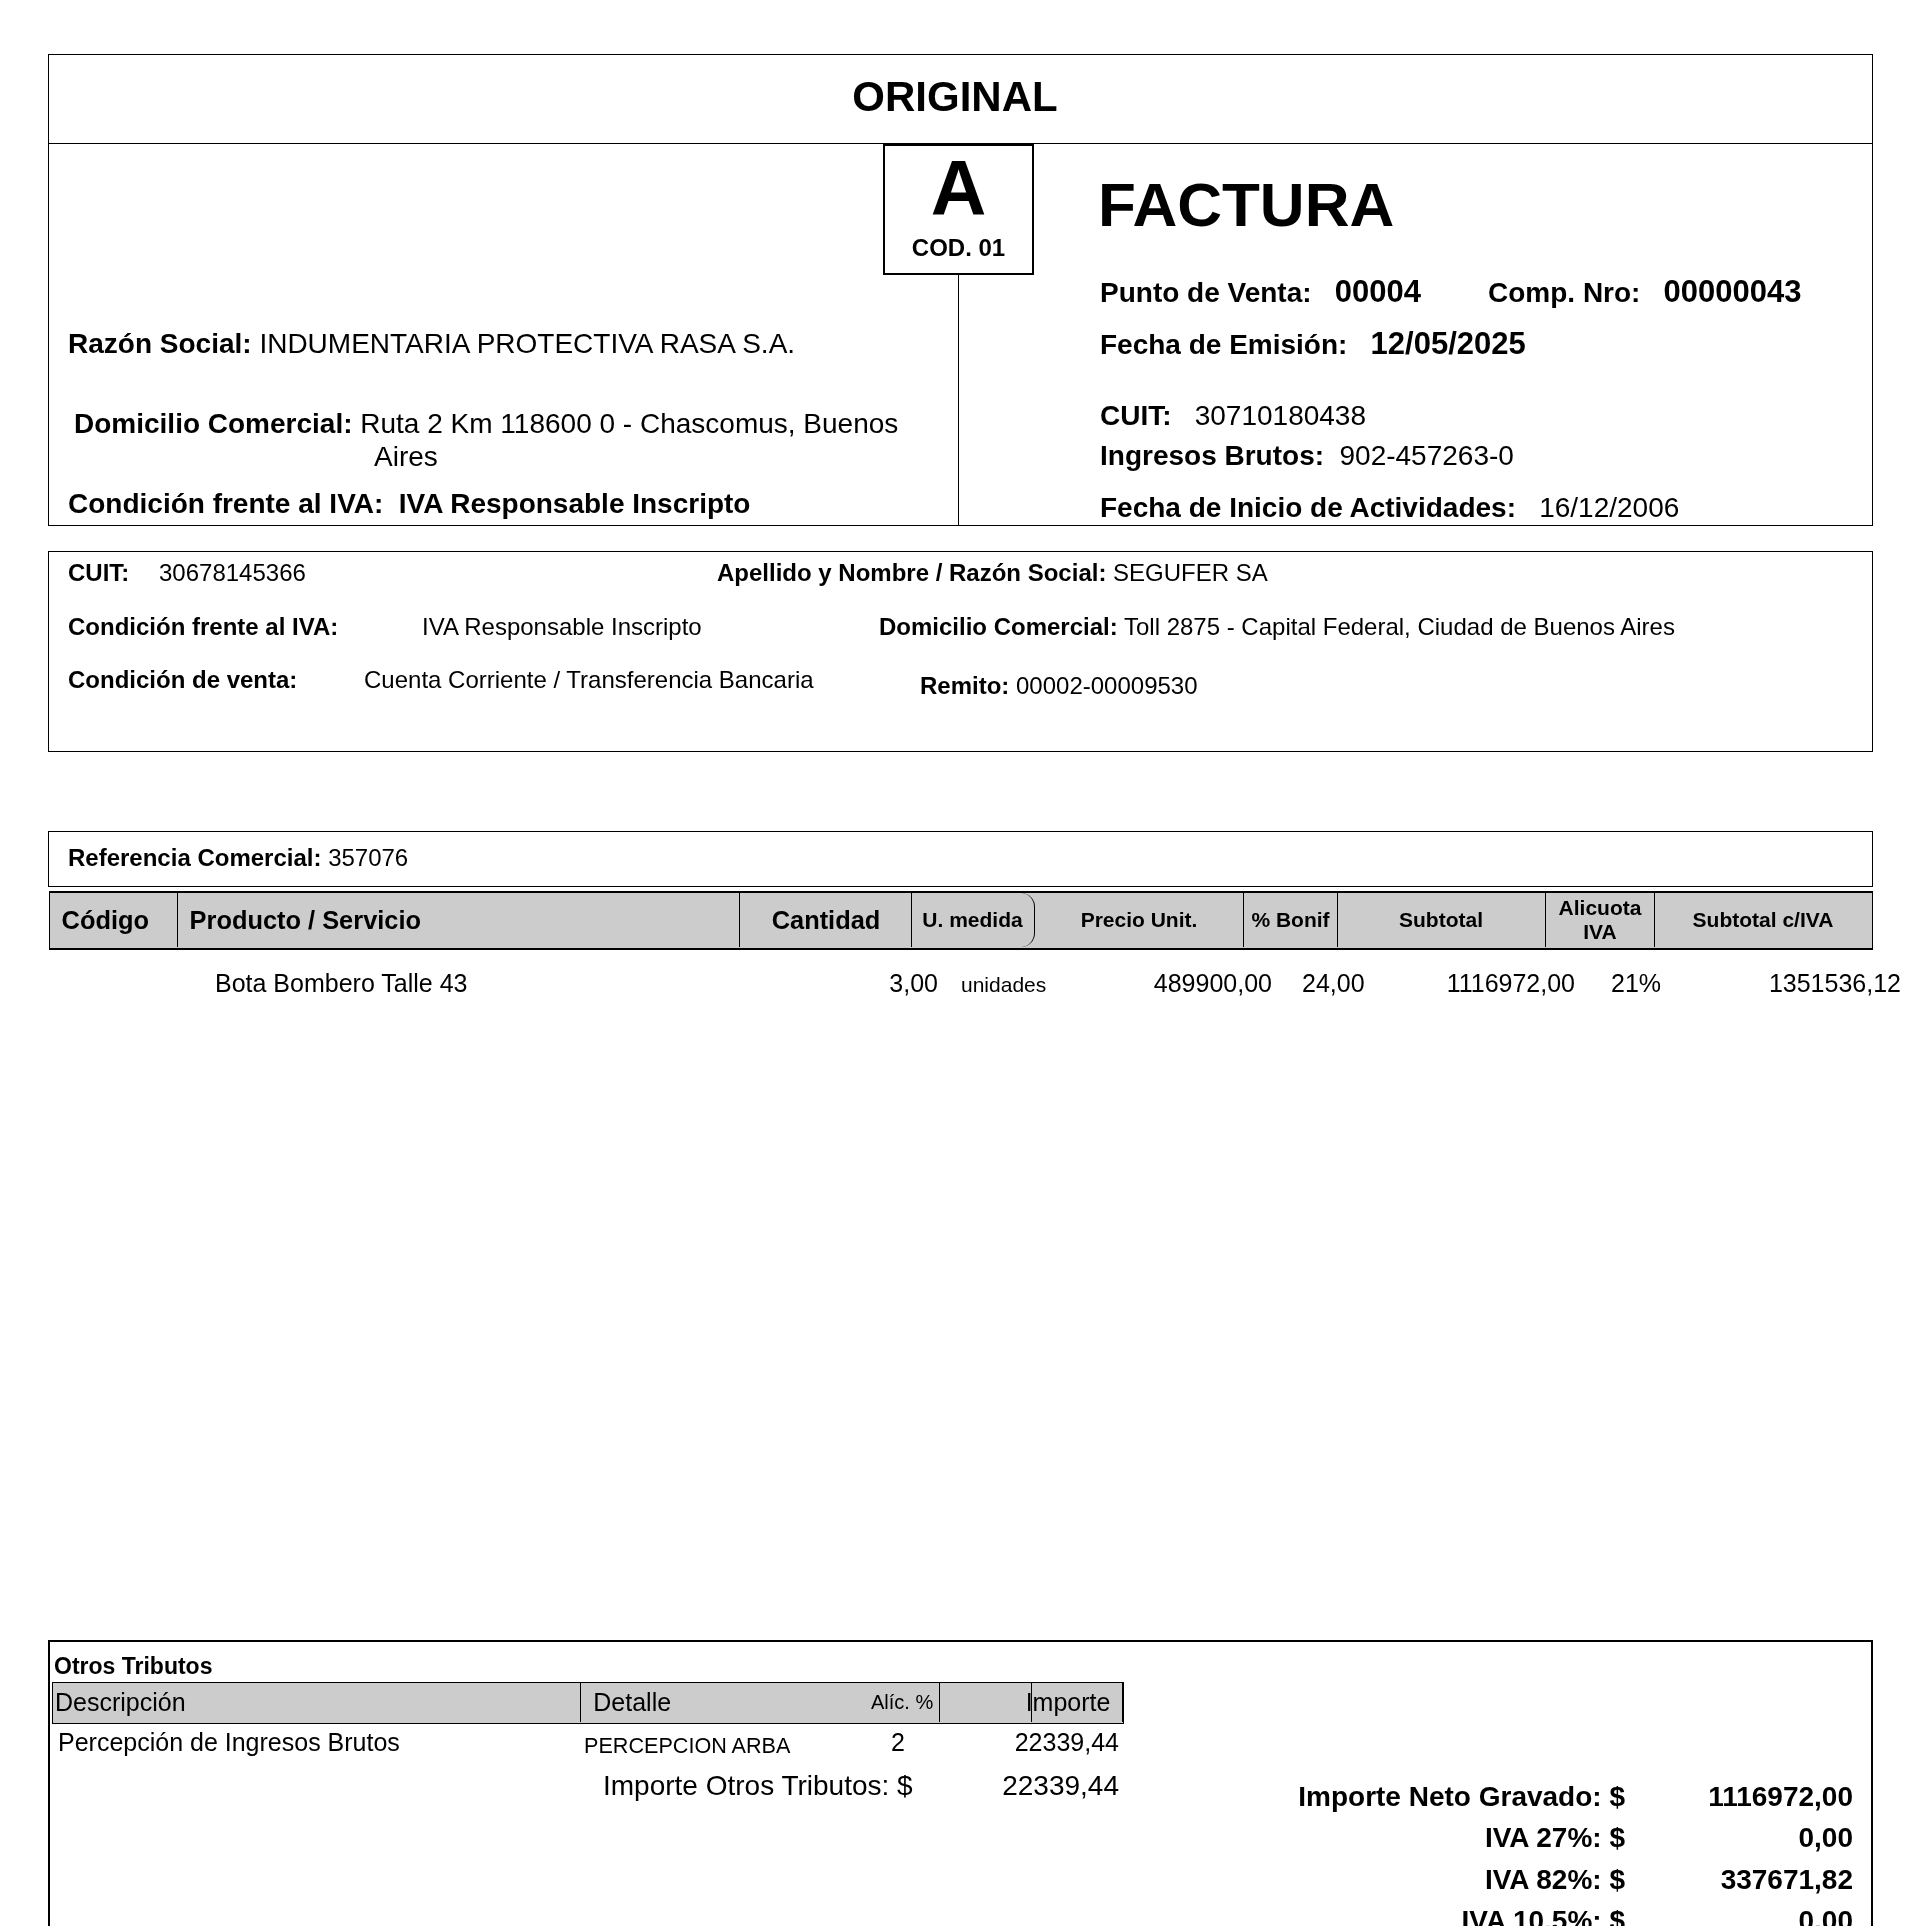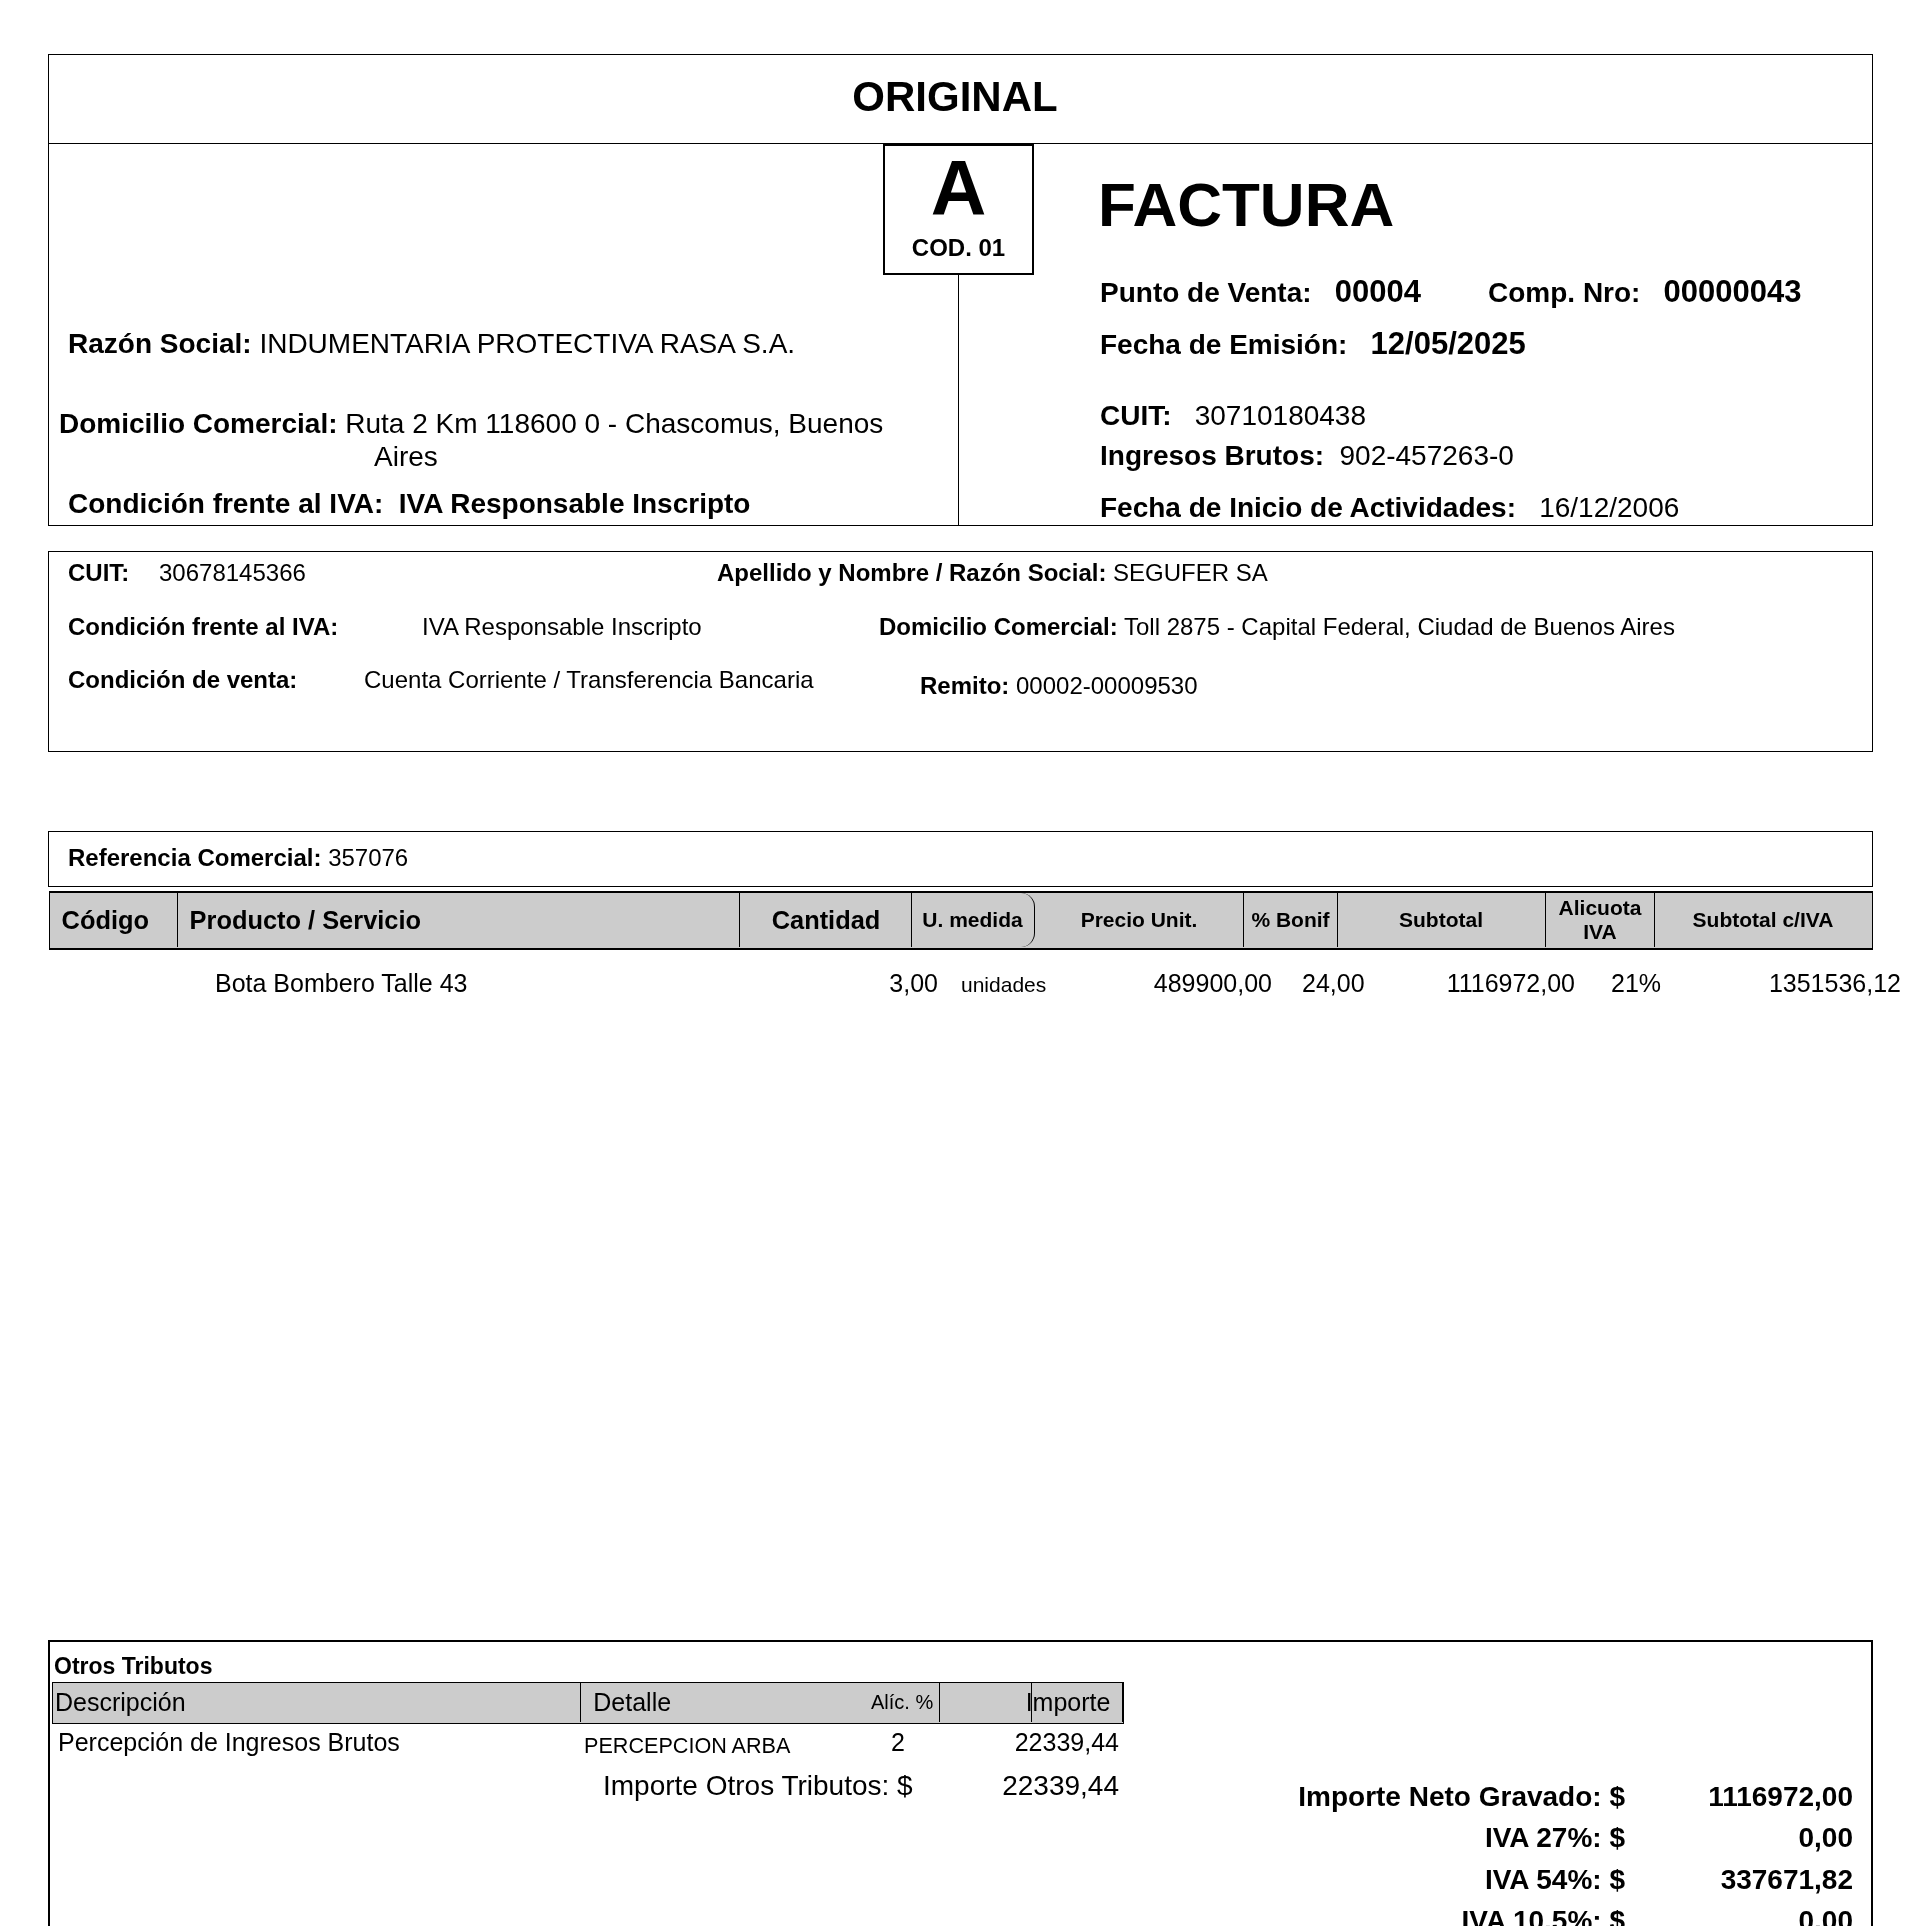--- a/index.html
+++ b/index.html
@@ -50,21 +50,21 @@
   <div class="abs letter">A</div>
   <div class="abs cod">COD. 01</div>
 </div>
 
 <div class="abs factura">FACTURA</div>
 
 <div class="abs lbl72" style="left:68px;top:328px;">
   <span class="b">Razón Social:</span>
   <span>INDUMENTARIA PROTECTIVA RASA S.A.</span>
 </div>
-<div class="abs lbl72" style="left:59px;top:408px;">
+<div class="abs lbl72" style="left:74px;top:408px;">
   <span class="b">Domicilio Comercial:</span>
   <span>Ruta 2 Km 118600 0 - Chascomus, Buenos</span>
 </div>
 <div class="abs lbl72" style="left:374px;top:441px;">Aires</div>
 <div class="abs lbl72 b" style="left:68px;top:488px;">
   <span>Condición frente al IVA:</span>&nbsp;
   <span>IVA Responsable Inscripto</span>
 </div>
 
 <div class="abs lbl72 b" style="left:1100px;top:274px;">
@@ -190,19 +190,19 @@
   <div class="abs right" style="left:963px;width:156px;top:1728px;font-size:25px;">22339,44</div>
 </div>
 <div class="abs" style="left:603px;top:1770px;font-size:28px;">Importe Otros Tributos: $</div>
 <div class="abs right" style="left:963px;width:156px;top:1770px;font-size:28px;">22339,44</div>
 
 <div>
   <div class="tot-l" style="top:1781px;">Importe Neto Gravado: $</div>
   <div class="tot-v" style="top:1781px;">1116972,00</div>
   <div class="tot-l" style="top:1822px;">IVA 27%: $</div>
   <div class="tot-v" style="top:1822px;">0,00</div>
-  <div class="tot-l" style="top:1864px;">IVA 54%: $</div>
+  <div class="tot-l" style="top:1864px;">IVA 82%: $</div>
   <div class="tot-v" style="top:1864px;">337671,82</div>
   <div class="tot-l" style="top:1905px;">IVA 10.5%: $</div>
   <div class="tot-v" style="top:1905px;">0,00</div>
 
 </div>
 
 
 </body></html>

